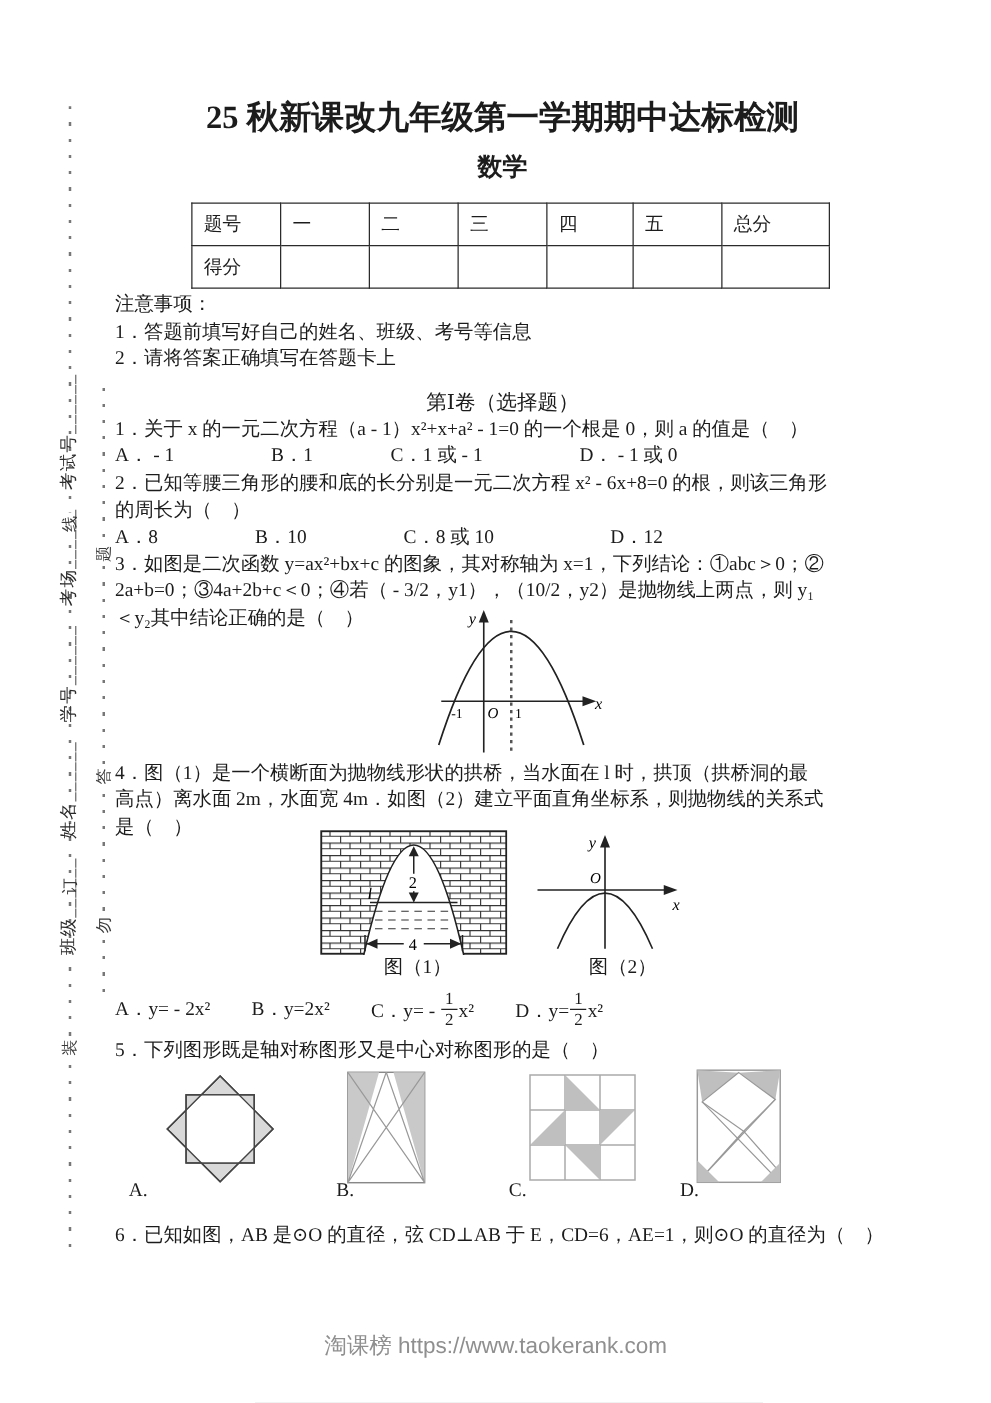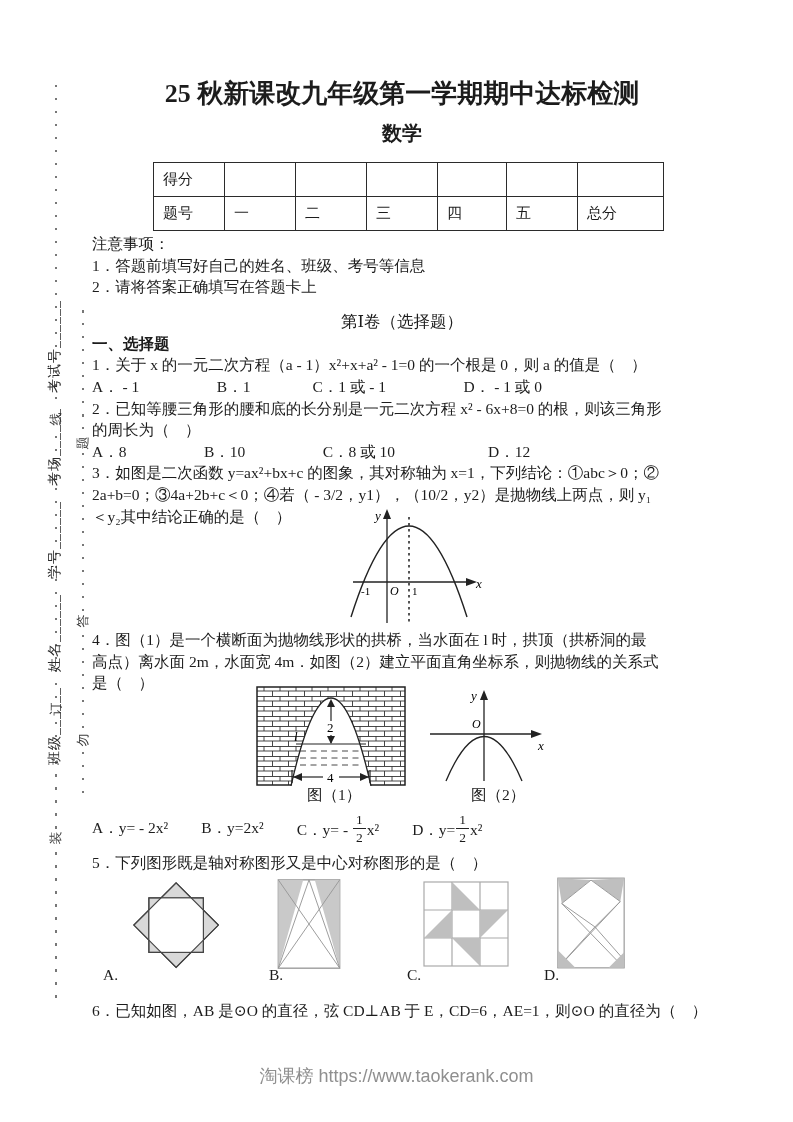--- a/index.html
+++ b/index.html
@@ -61,46 +61,45 @@
     <span>班级______　姓名______　学号______　考场______　考试号______</span>
   </div>
 
   <div class="content">
     <div class="title">25 秋新课改九年级第一学期期中达标检测</div>
     <div class="subject">数学</div>
 
     <table class="score">
       <tbody>
           <tr>
-        <td>得分</td>
-        <td></td>
-        <td></td>
-        <td></td>
-        <td></td>
-        <td></td>
-        <td></td>
-      </tr>
-      <tr>
         <td style="width:61px;">题号</td>
         <td style="width:61px;">一</td>
         <td style="width:61px;">二</td>
         <td style="width:61px;">三</td>
         <td style="width:59px;">四</td>
         <td style="width:61px;">五</td>
         <td style="width:76px;">总分</td>
       </tr>
+      <tr>
+        <td>得分</td>
+        <td></td>
+        <td></td>
+        <td></td>
+        <td></td>
+        <td></td>
+        <td></td>
+      </tr>
     </tbody>
       </table>
 
     <div class="tline" style="margin-top:2px;">注意事项：</div>
     <div class="tline">1．答题前填写好自己的姓名、班级、考号等信息</div>
     <div class="tline">2．请将答案正确填写在答题卡上</div>
 
     <div class="part-title">第Ⅰ卷（选择题）</div>
-    <div class="tline bold">一、选择题</div>
 
     <div class="tline">1．关于 x 的一元二次方程（a - 1）x²+x+a² - 1=0 的一个根是 0，则 a 的值是（　）</div>
     <div class="tline">A． - 1　　　　　B．1　　　　C．1 或 - 1　　　　　D． - 1 或 0</div>
 
     <div class="tline">2．已知等腰三角形的腰和底的长分别是一元二次方程 x² - 6x+8=0 的根，则该三角形</div>
     <div class="tline">的周长为（　）</div>
     <div class="tline">A．8　　　　　B．10　　　　　C．8 或 10　　　　　　D．12</div>
 
     <div class="tline">3．如图是二次函数 y=ax²+bx+c 的图象，其对称轴为 x=1，下列结论：①abc＞0；②</div>
     <div class="tline">2a+b=0；③4a+2b+c＜0；④若（ - 3/2，y1），（10/2，y2）是抛物线上两点，则 y₁</div>

